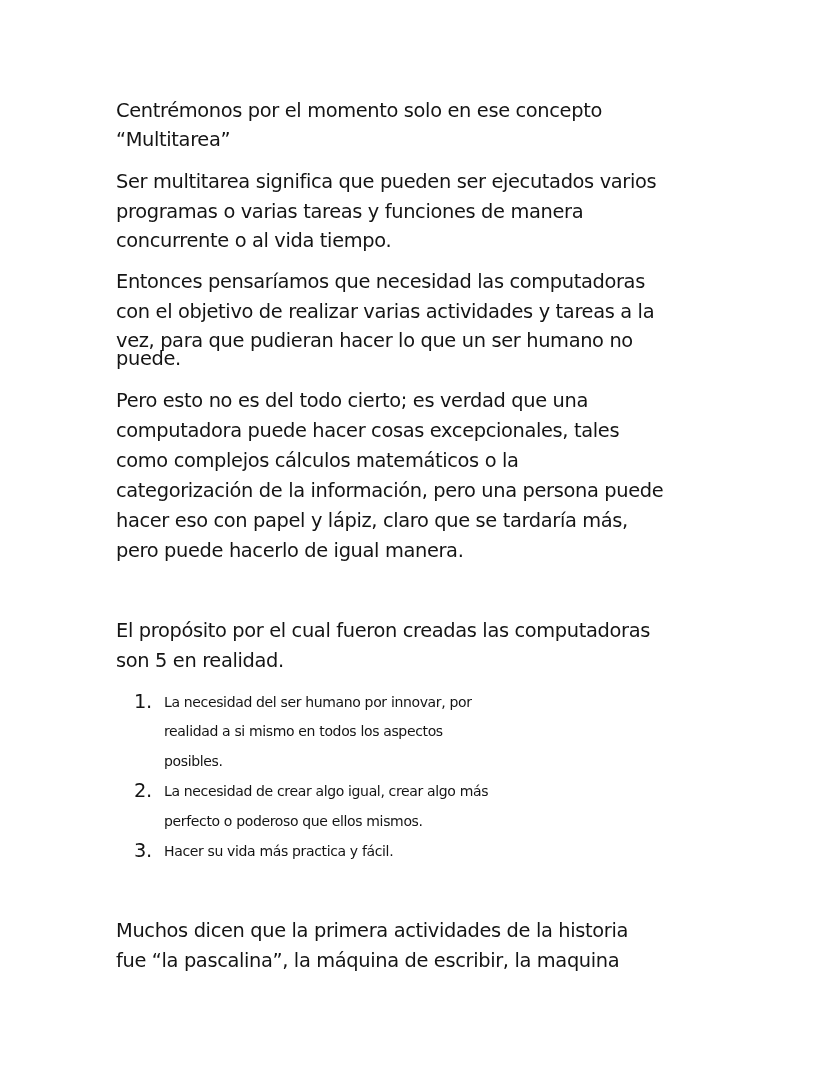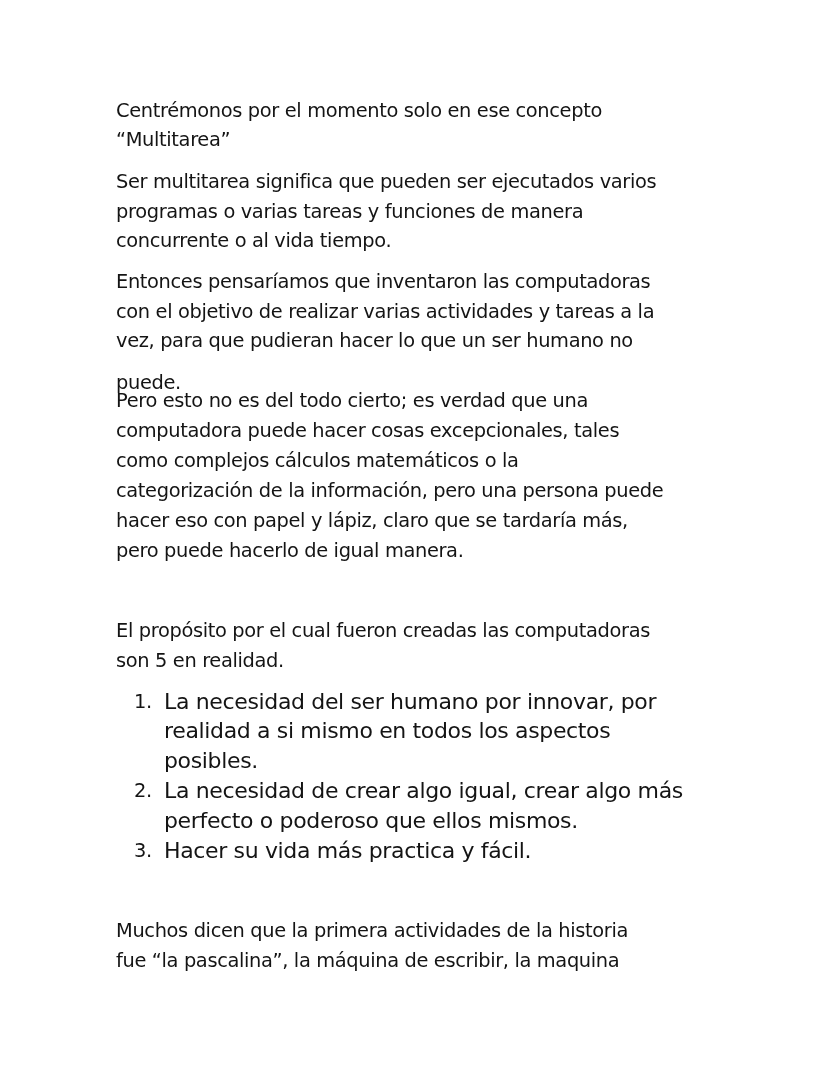--- a/index.html
+++ b/index.html
@@ -35,21 +35,21 @@
       position: absolute;
       left: 134px;
       font-size: 19.4px;
       line-height: 30px;
       white-space: nowrap;
       letter-spacing: -0.35px;
     }
     .li-text {
       position: absolute;
       left: 164px;
-      font-size: 22px;
+      font-size: 14px;
       line-height: 30px;
       white-space: nowrap;
       letter-spacing: -0.35px;
     }
   </style>
 </head>
 <body>
 
 <div class="page">
 
@@ -58,24 +58,24 @@
     <div class="line" style="top:125px">“Multitarea”</div>
   </div>
 
   <div>
     <div class="line" style="top:167px">Ser multitarea significa que pueden ser ejecutados varios</div>
     <div class="line" style="top:197px">programas o varias tareas y funciones de manera</div>
     <div class="line" style="top:226px">concurrente o al vida tiempo.</div>
   </div>
 
   <div>
-    <div class="line" style="top:267px">Entonces pensaríamos que inventaron las computadoras</div>
+    <div class="line" style="top:267px">Entonces pensaríamos que necesidad las computadoras</div>
     <div class="line" style="top:297px">con el objetivo de realizar varias actividades y tareas a la</div>
     <div class="line" style="top:326px">vez, para que pudieran hacer lo que un ser humano no</div>
-    <div class="line" style="top:368px">puede.</div>
+    <div class="line" style="top:344px">puede.</div>
     <div class="line" style="top:386px">Pero esto no es del todo cierto; es verdad que una</div>
     <div class="line" style="top:416px">computadora puede hacer cosas excepcionales, tales</div>
     <div class="line" style="top:446px">como complejos cálculos matemáticos o la</div>
     <div class="line" style="top:476px">categorización de la información, pero una persona puede</div>
     <div class="line" style="top:506px">hacer eso con papel y lápiz, claro que se tardaría más,</div>
     <div class="line" style="top:536px">pero puede hacerlo de igual manera.</div>
   </div>
 
   <div>
     <div class="line" style="top:616px">El propósito por el cual fueron creadas las computadoras</div>

